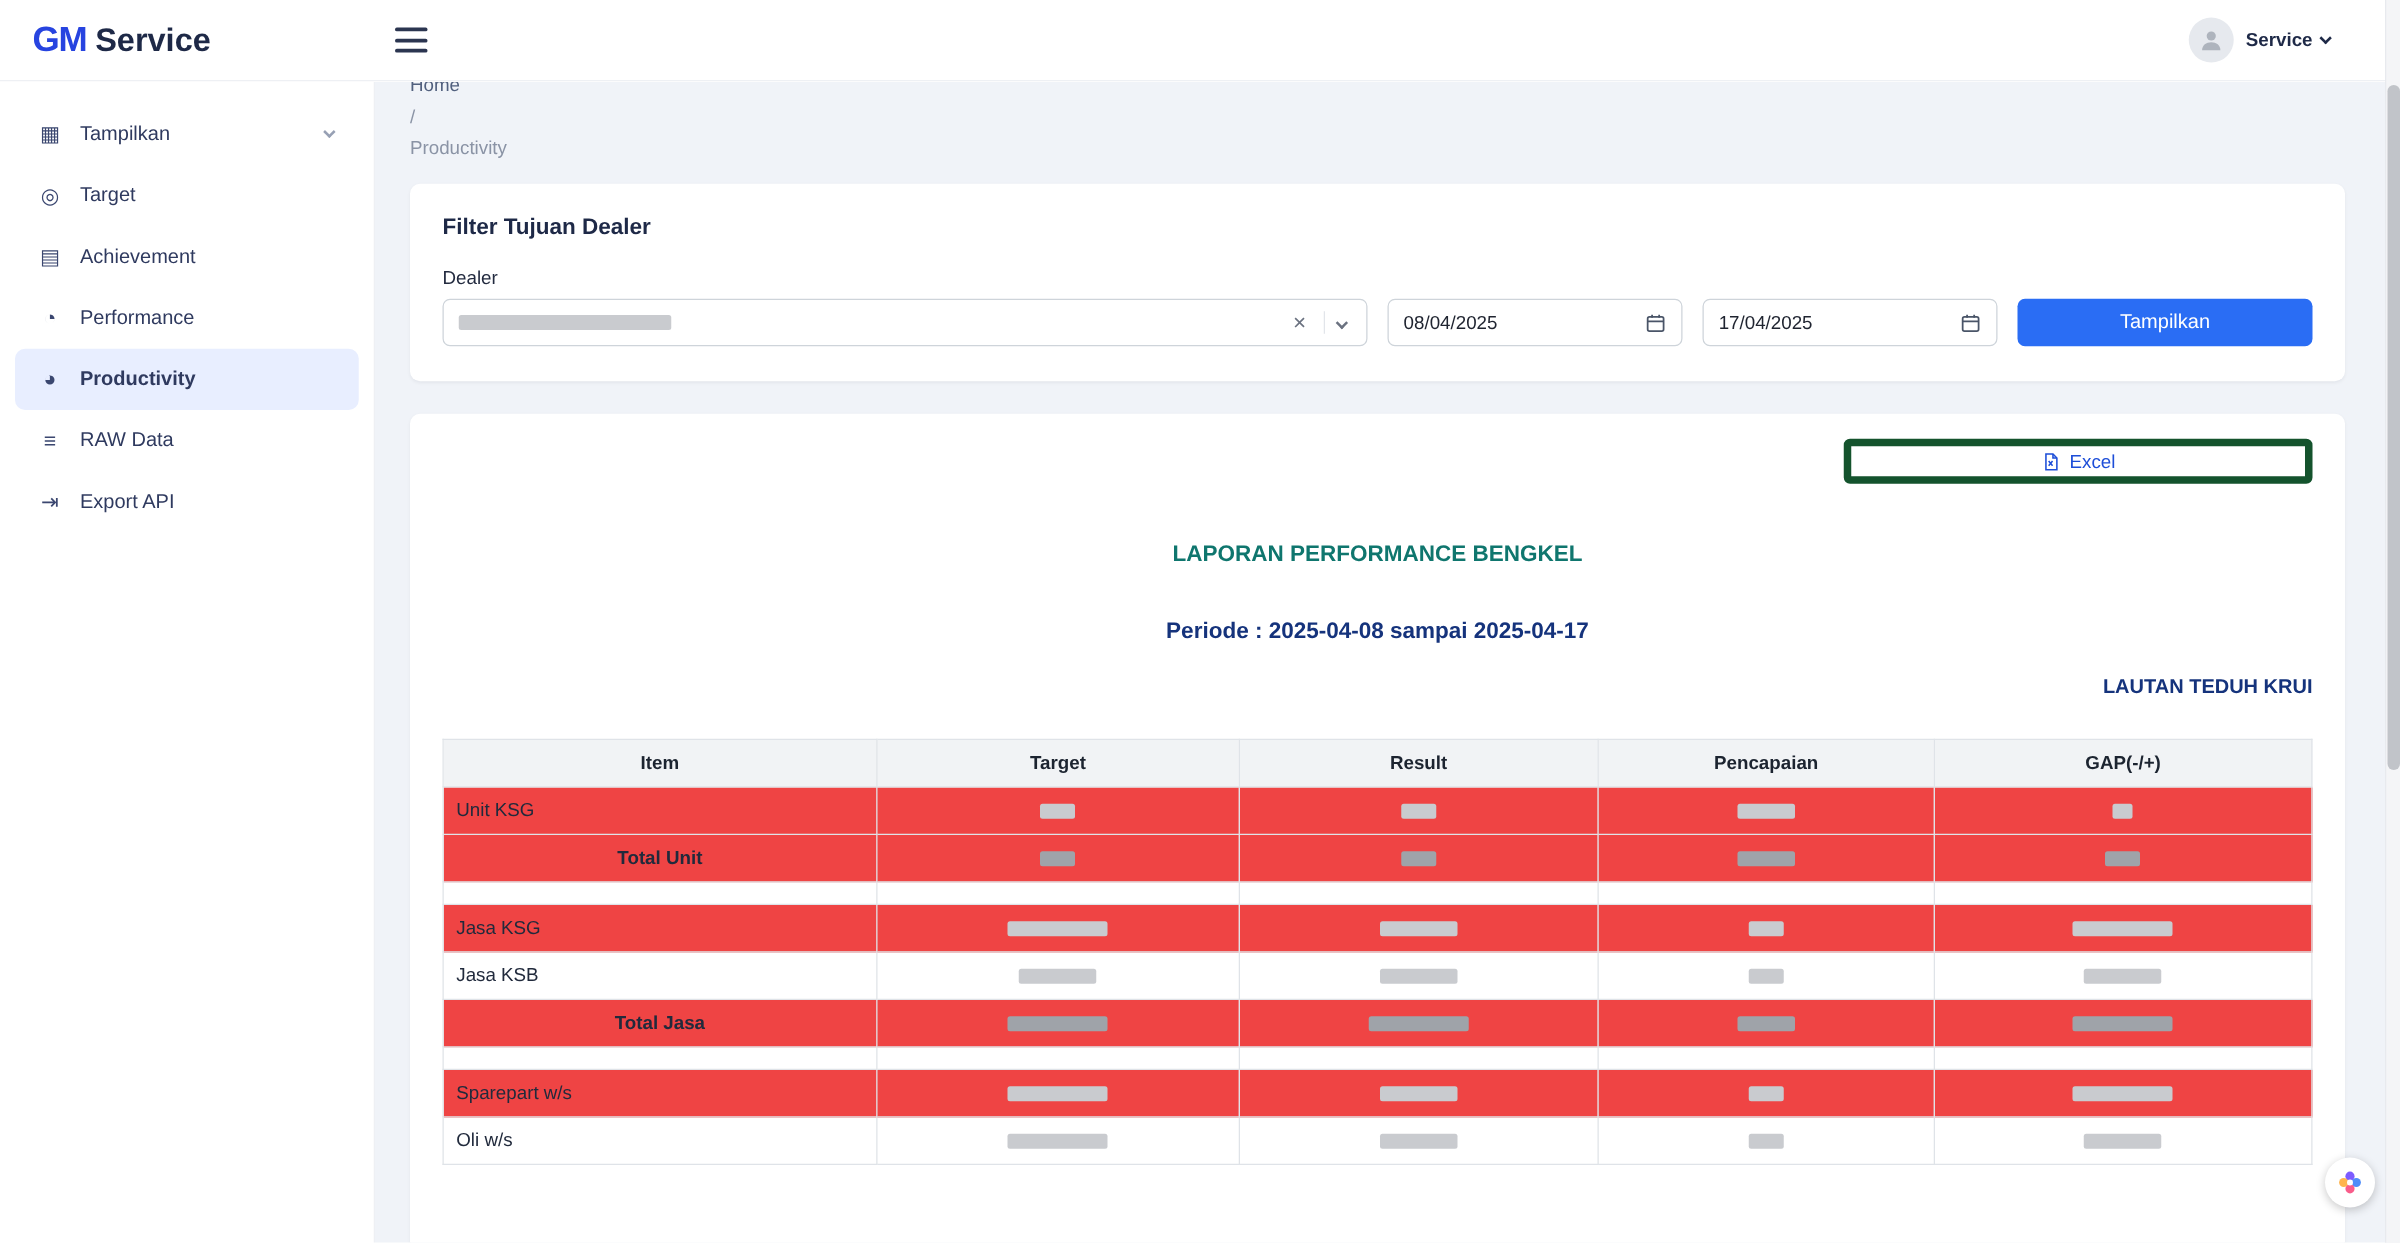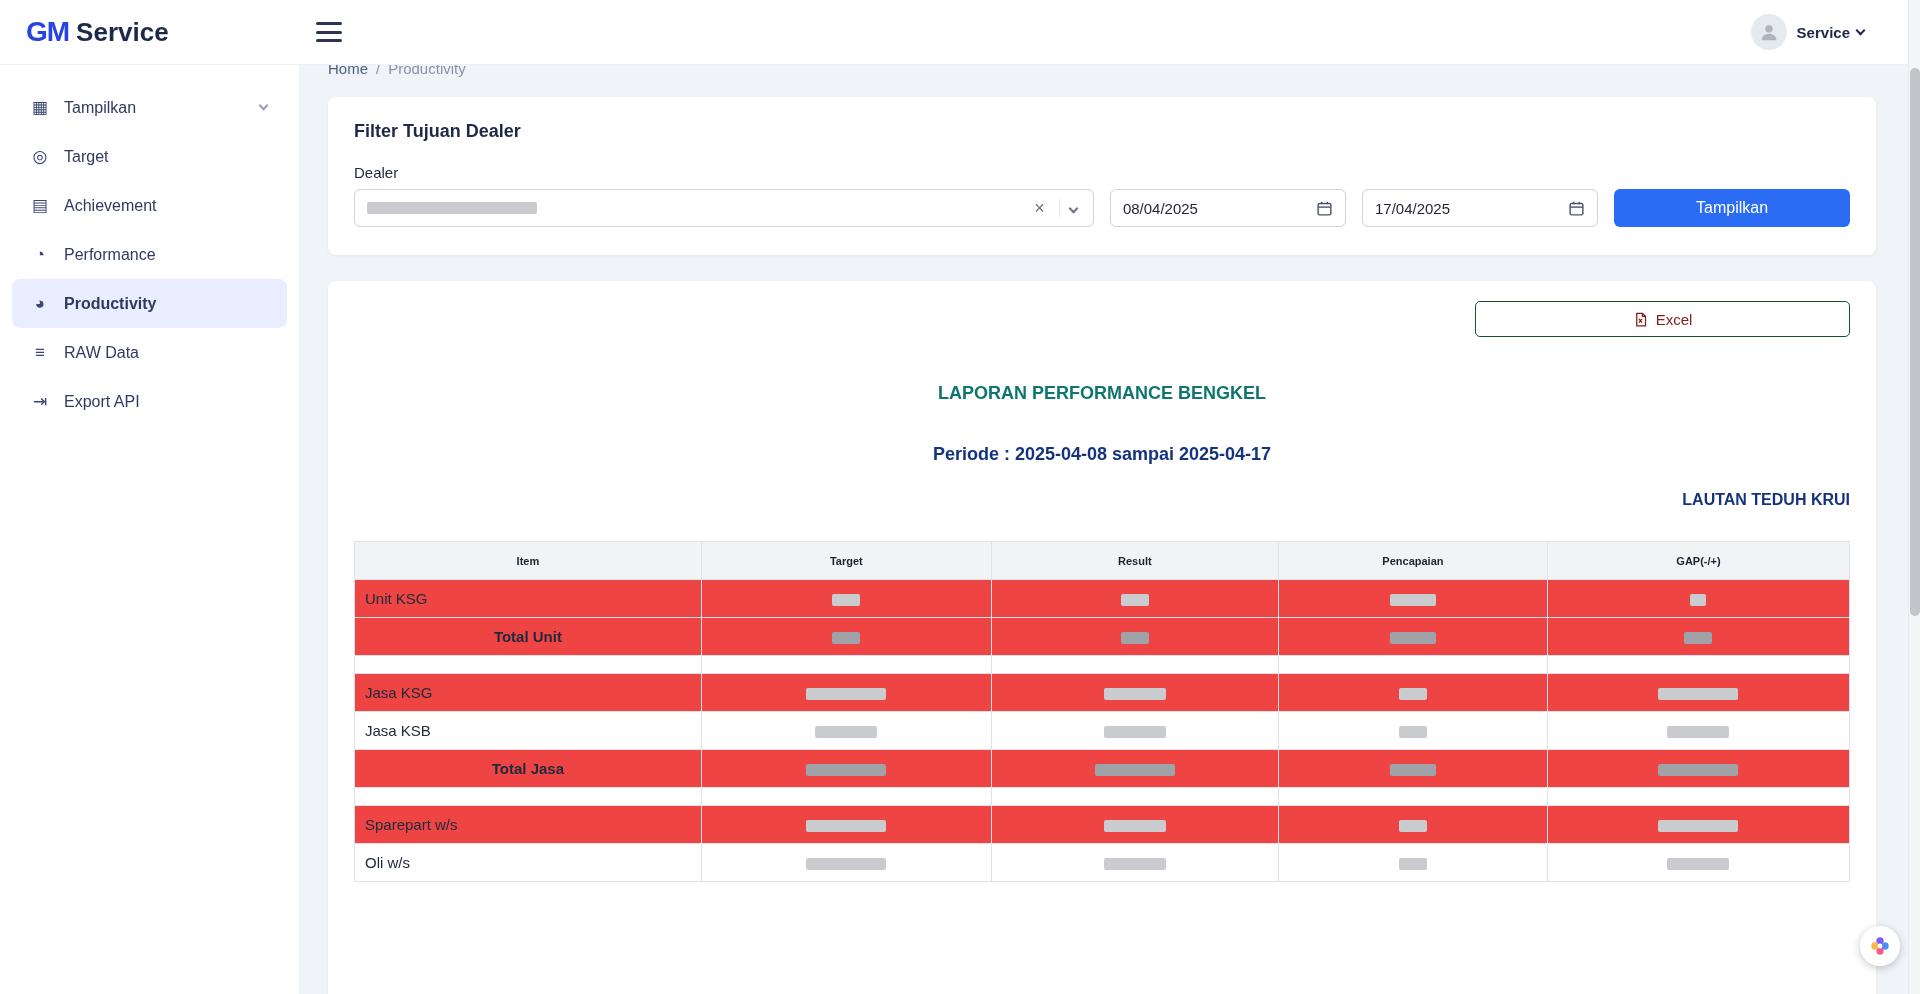--- a/index.html
+++ b/index.html
@@ -28,21 +28,21 @@
   .side-item { height:49px; margin:0 12px; padding:0 18px; display:flex; align-items:center;
                gap:14px; font-size:16px; color:#2f3a5f; border-radius:8px; cursor:pointer; }
   .side-item.active { background:#e8eeff; font-weight:600; }
   .si-icon { width:20px; font-size:17px; color:#3b4770; text-align:center; }
   .si-label { flex:1; }
   .si-chev { color:#97a0b4; margin-right:2px; }
 
   
   .main { margin-left:300px; padding:24px 44px 0 28px; }
   .page-title { font-size:24px; font-weight:700; color:#1e2947; }
-  .breadcrumb { margin-top:8px; font-size:15px; display:flex; gap:8px; }
+  .breadcrumb { margin-top:8px; font-size:15px; display:flex; gap:8px;flex-direction:column; }
   .bc-home { color:#51607e; cursor:pointer; }
   .bc-sep { color:#8a93a5; }
   .bc-current { color:#8a93a5; }
 
   .card { background:#fff; border-radius:8px; box-shadow:0 1px 3px rgba(16,24,40,.06); }
   .filter-card { margin-top:20px; padding:24px 26px 28px; }
   .filter-title { font-size:18px; font-weight:700; color:#1e2947; }
   .field-label { margin-top:22px; margin-bottom:8px; font-size:15px; color:#222a3f; }
   .controls { display:flex; gap:16px; }
 
@@ -62,30 +62,30 @@
   .btn-primary { width:237px; height:38px; background:#2a6df4; color:#fff; border:none;
                  border-radius:6px; font-size:16px; font-weight:500; cursor:pointer;
                  font-family:"Liberation Sans", sans-serif; }
 
   
   .report-card { margin-top:26px; padding:20px 26px 60px; min-height:760px; }
   .export-buttons { display:flex; flex-direction:column; align-items:flex-end; gap:12px; }
   .btn-outline { width:375px; height:36px; border-radius:5px; background:#fff; font-size:15px;
                  display:flex; align-items:center; justify-content:center; gap:8px; cursor:pointer;
                  font-family:"Liberation Sans", sans-serif; }
-  .btn-excel { border:1px solid #14532d; color:#7f1d1d; }
+  .btn-excel { border:6px solid #14532d; color:#1d4ed8; }
   .btn-print { border:1px solid #dc3545; color:#dc3545; }
 
   .rpt-title { margin-top:46px; text-align:center; font-size:18px; font-weight:700; color:#0f766e; }
   .rpt-periode { margin-top:40px; text-align:center; font-size:18px; font-weight:700; color:#15337c; }
   .rpt-dealer { margin-top:26px; text-align:right; font-size:16px; font-weight:700; color:#15337c; }
 
   table.report { margin-top:32px; width:100%; border-collapse:collapse; }
   table.report th, table.report td { border:1px solid #dfe3e8; }
-  table.report th { background:#f1f3f5; height:38px; font-size:11px; font-weight:700;
+  table.report th { background:#f1f3f5; height:38px; font-size:15px; font-weight:700;
                     color:#1c2430; text-align:center; }
   table.report td { height:38px; font-size:15px; color:#212a3c; }
   td.item-cell { padding-left:10px; }
   td.item-cell.total { text-align:center; font-weight:700; padding-left:0; }
   td.val-cell { text-align:center; }
   tr.striped td { background:#ef4444; }
   tr.spacer-row td { height:18px; background:#fff; }
   .rx { display:inline-block; height:12px; border-radius:2px; background:#c9cbcf; vertical-align:middle; }
   .rx-xs { width:16px; } .rx-sm { width:28px; } .rx-md { width:46px; }
   .rx-lg { width:62px; } .rx-xl { width:80px; }

